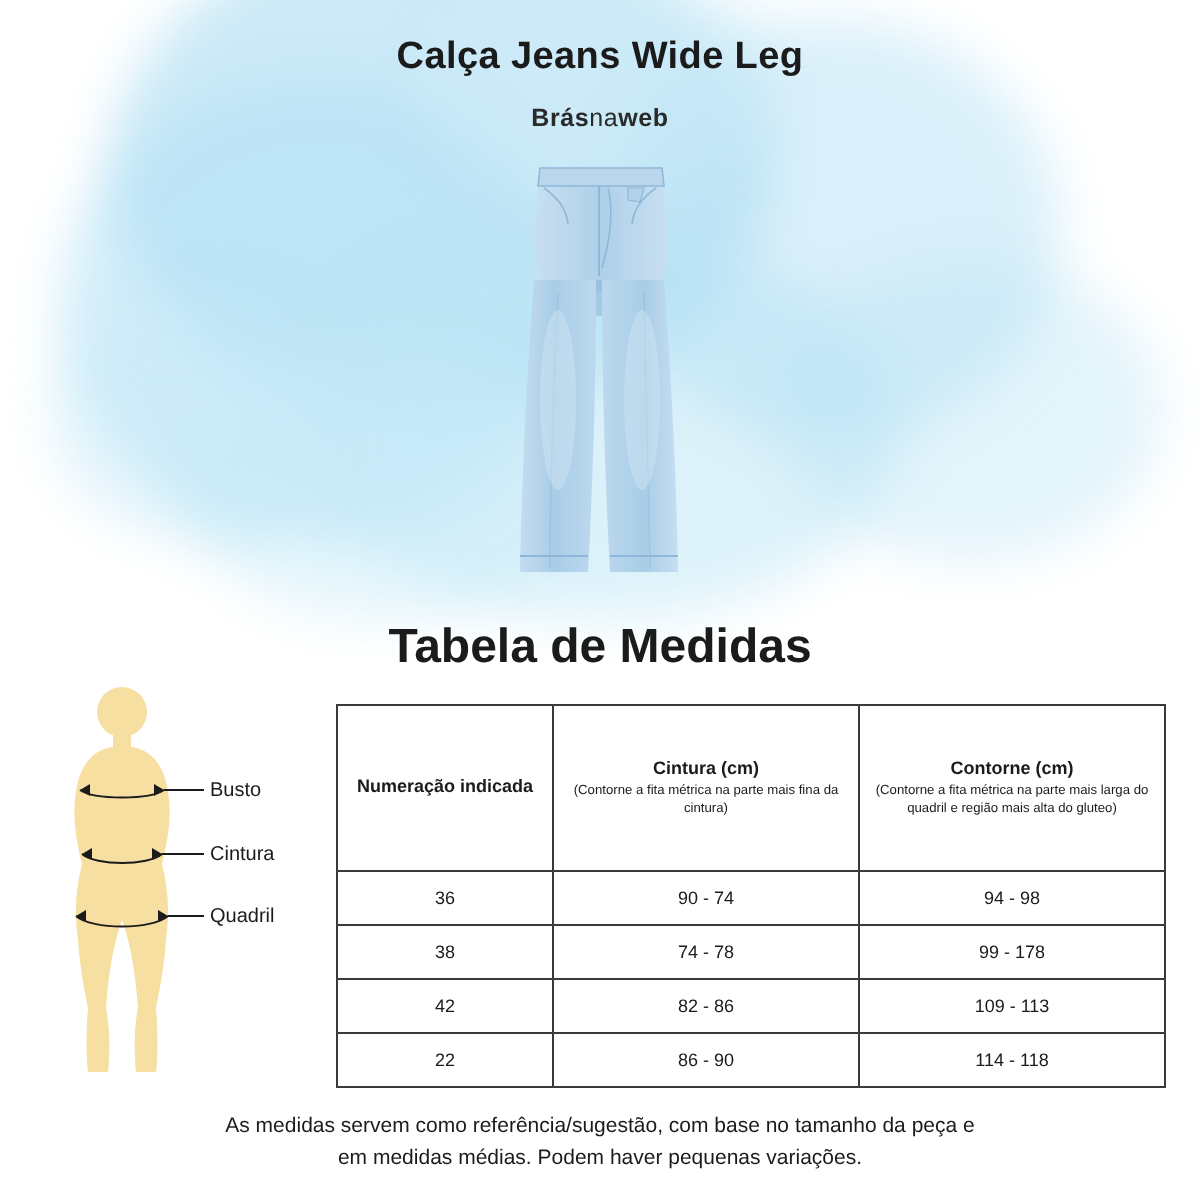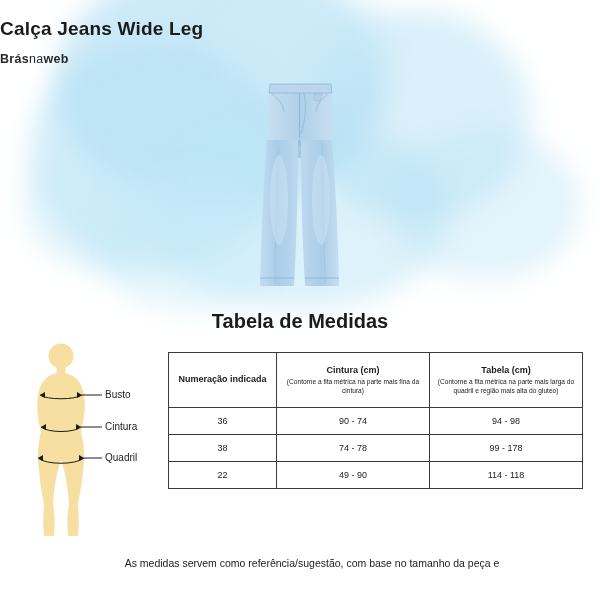--- a/index.html
+++ b/index.html
@@ -38,20 +38,21 @@
   .b6 { left: 390px; top: 130px; width: 190px; height: 150px; background: rgba(186, 228, 246, 0.40); }
   .b7 { left: 210px; top: -20px; width: 180px; height: 120px; background: rgba(205, 236, 249, 0.45); }
   .b8 { left: 25px;  top: 150px; width: 150px; height: 120px; background: rgba(196, 232, 247, 0.40); }
 
   
   .header {
     position: absolute;
     left: 0;
     top: 18px;
     width: 600px;
+    text-align: center;
   }
   .title {
     font-size: 19px;
     font-weight: bold;
     color: #1b1b1b;
     letter-spacing: 0.2px;
   }
   .brand {
     margin-top: 12px;
     font-size: 12.5px;
@@ -70,21 +71,21 @@
     height: 210px;
   }
 
   
   .section-title {
     position: absolute;
     left: 0;
     top: 310px;
     width: 600px;
     text-align: center;
-    font-size: 20px;
+    font-size: 24px;
     font-weight: bold;
     color: #1b1b1b;
   }
 
   
   .silhouette {
     position: absolute;
     left: 14px;
     top: 340px;
     width: 160px;
@@ -105,21 +106,21 @@
   }
   table.size-table th,
   table.size-table td {
     border: 1px solid #3a3a3a;
     text-align: center;
     vertical-align: middle;
     color: #1b1b1b;
   }
   table.size-table thead th {
     height: 48px;
-    padding: 3px 5px;
+    padding: 17px 5px;
     font-size: 8.5px;
     font-weight: bold;
     line-height: 1.25;
   }
   table.size-table thead th .hdr-main {
     font-size: 9px;
     font-weight: bold;
     display: block;
   }
   table.size-table thead th .hdr-sub {
@@ -133,21 +134,21 @@
     height: 24px;
     font-size: 9px;
   }
   .col-a { width: 108px; }
   .col-b { width: 153px; }
   .col-c { width: 153px; }
 
   
   .footer {
     position: absolute;
-    left: 72px;
+    left: 60px;
     top: 556px;
     width: 480px;
     text-align: center;
     font-size: 10.5px;
     line-height: 1.5;
     color: #1b1b1b;
   }
 </style>
 </head>
 <body>
@@ -283,40 +284,46 @@
     <thead>
       <tr>
         <th>
           <span class="hdr-main">Numeração indicada</span>
         </th>
         <th>
           <span class="hdr-main">Cintura (cm)</span>
           <span class="hdr-sub">(Contorne a fita métrica na parte mais fina da cintura)</span>
         </th>
         <th>
-          <span class="hdr-main">Tabela (cm)</span>
+          <span class="hdr-main">Contorne (cm)</span>
           <span class="hdr-sub">(Contorne a fita métrica na parte mais larga do quadril e região mais alta do gluteo)</span>
         </th>
       </tr>
     </thead>
     <tbody>
       <tr>
         <td>36</td>
         <td>90 - 74</td>
         <td>94 - 98</td>
       </tr>
       <tr>
         <td>38</td>
         <td>74 - 78</td>
         <td>99 - 178</td>
       </tr>
       <tr>
+        <td>42</td>
+        <td>82 - 86</td>
+        <td>109 - 113</td>
+      </tr>
+      <tr>
         <td>22</td>
-        <td>49 - 90</td>
+        <td>86 - 90</td>
         <td>114 - 118</td>
       </tr>
     </tbody>
   </table>
 </div>
 
 <div class="footer">
   <div>As medidas servem como referência/sugestão, com base no tamanho da peça e</div>
+  <div>em medidas médias. Podem haver pequenas variações.</div>
 </div>
 
 </body></html>

